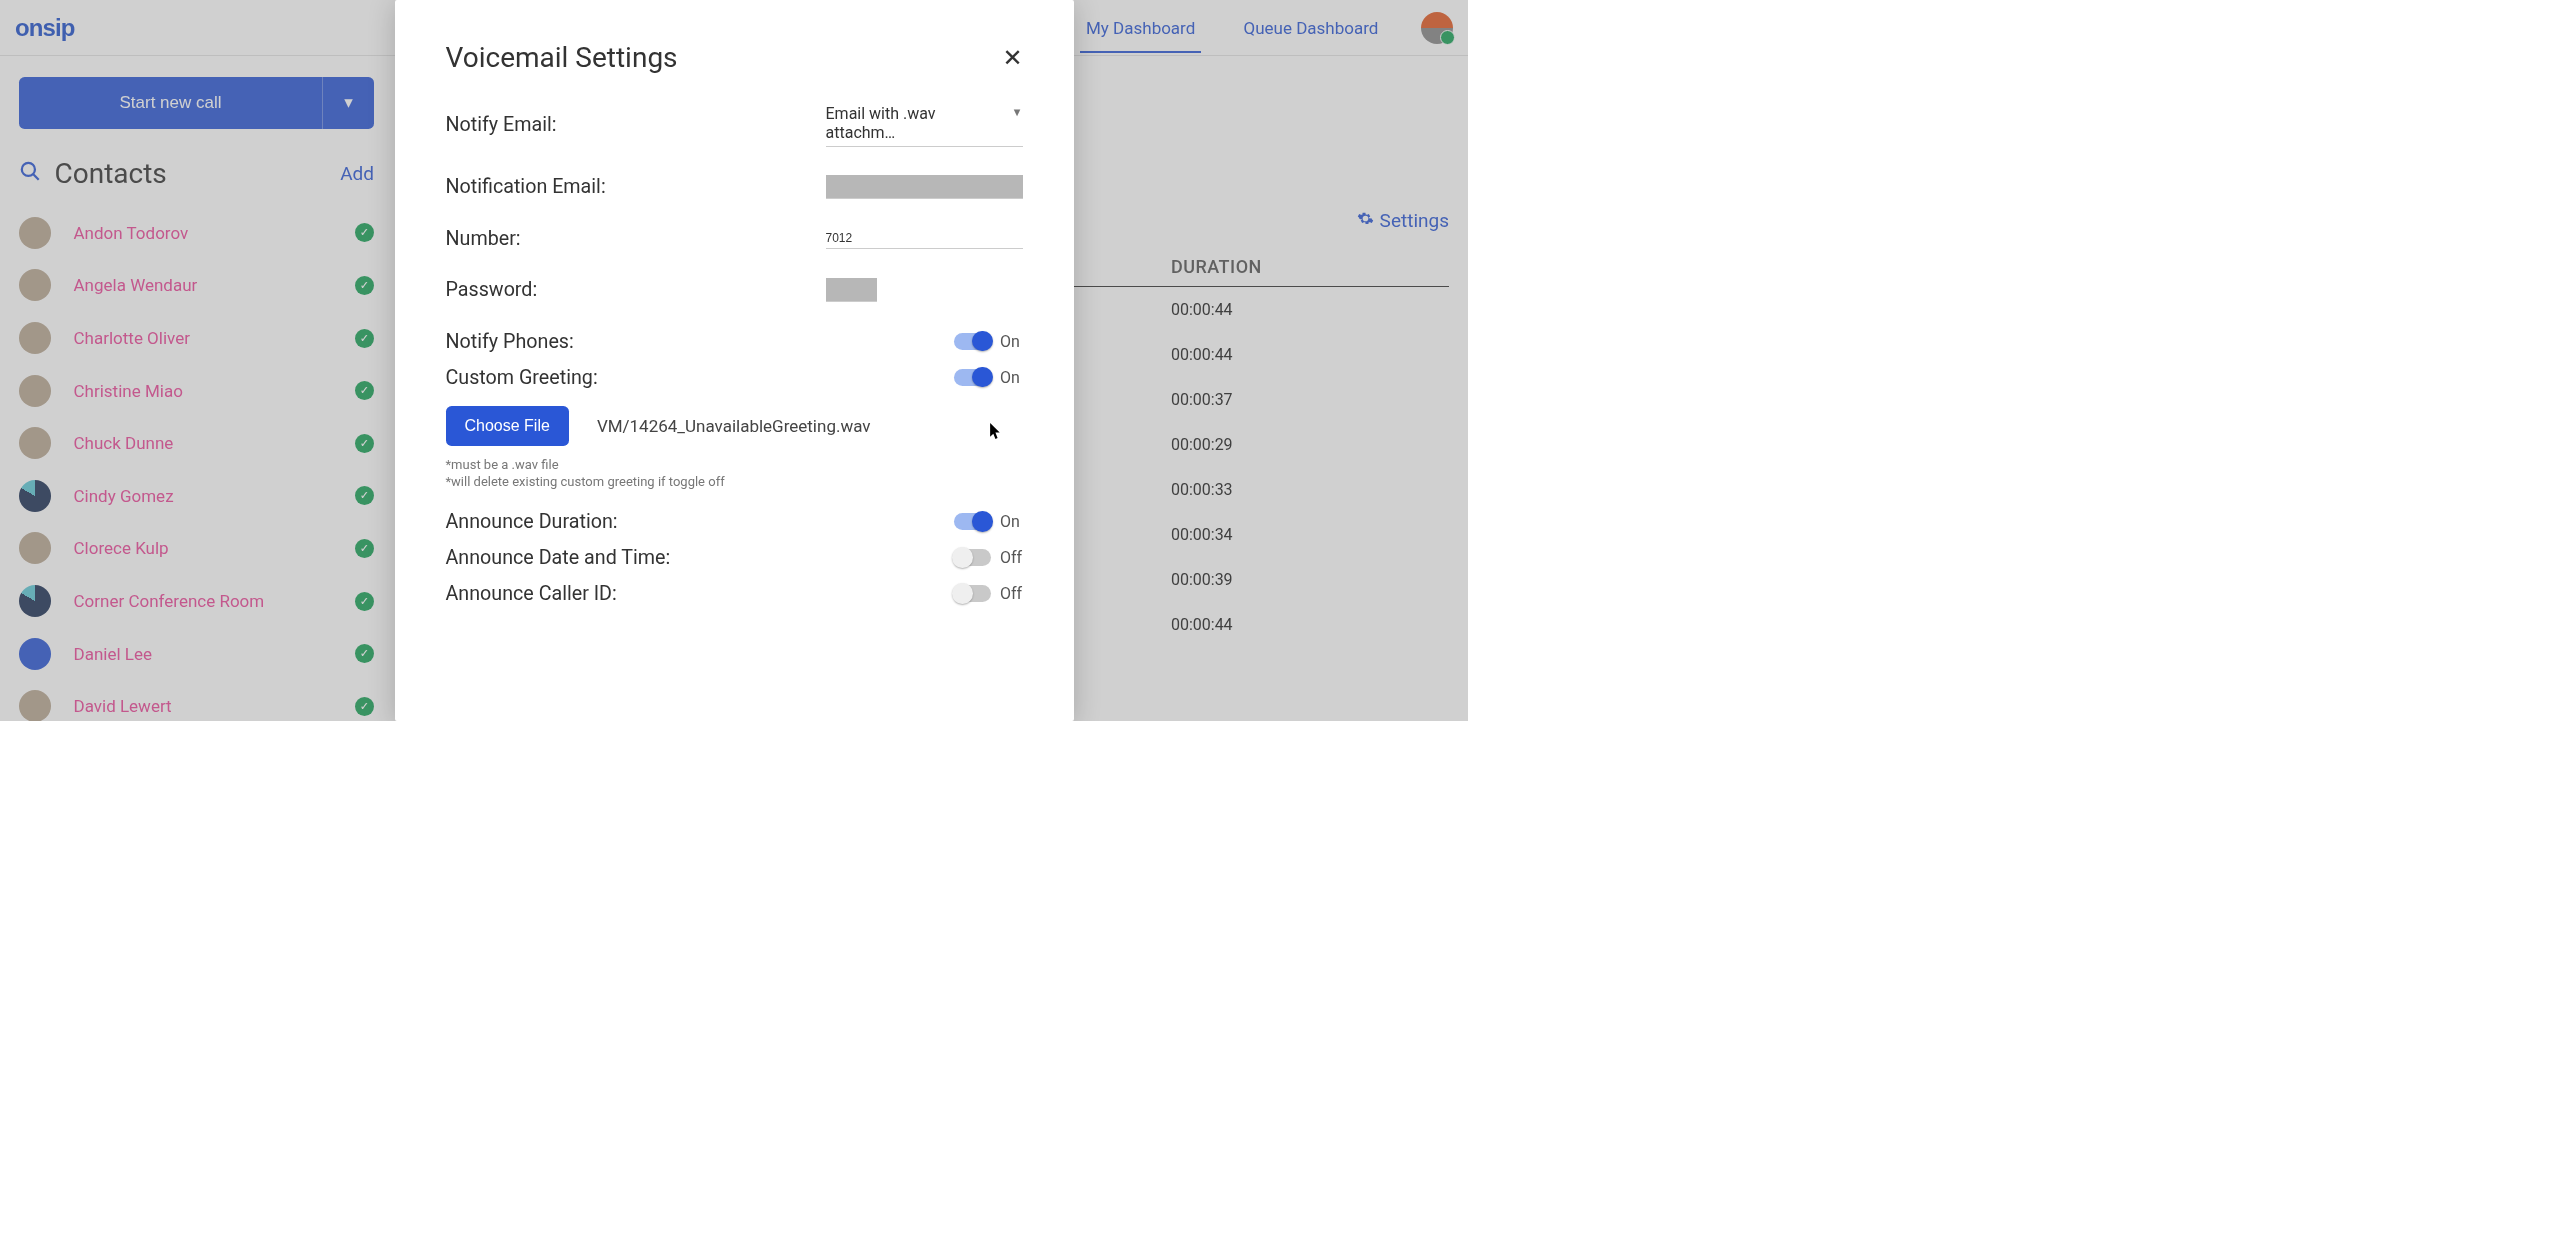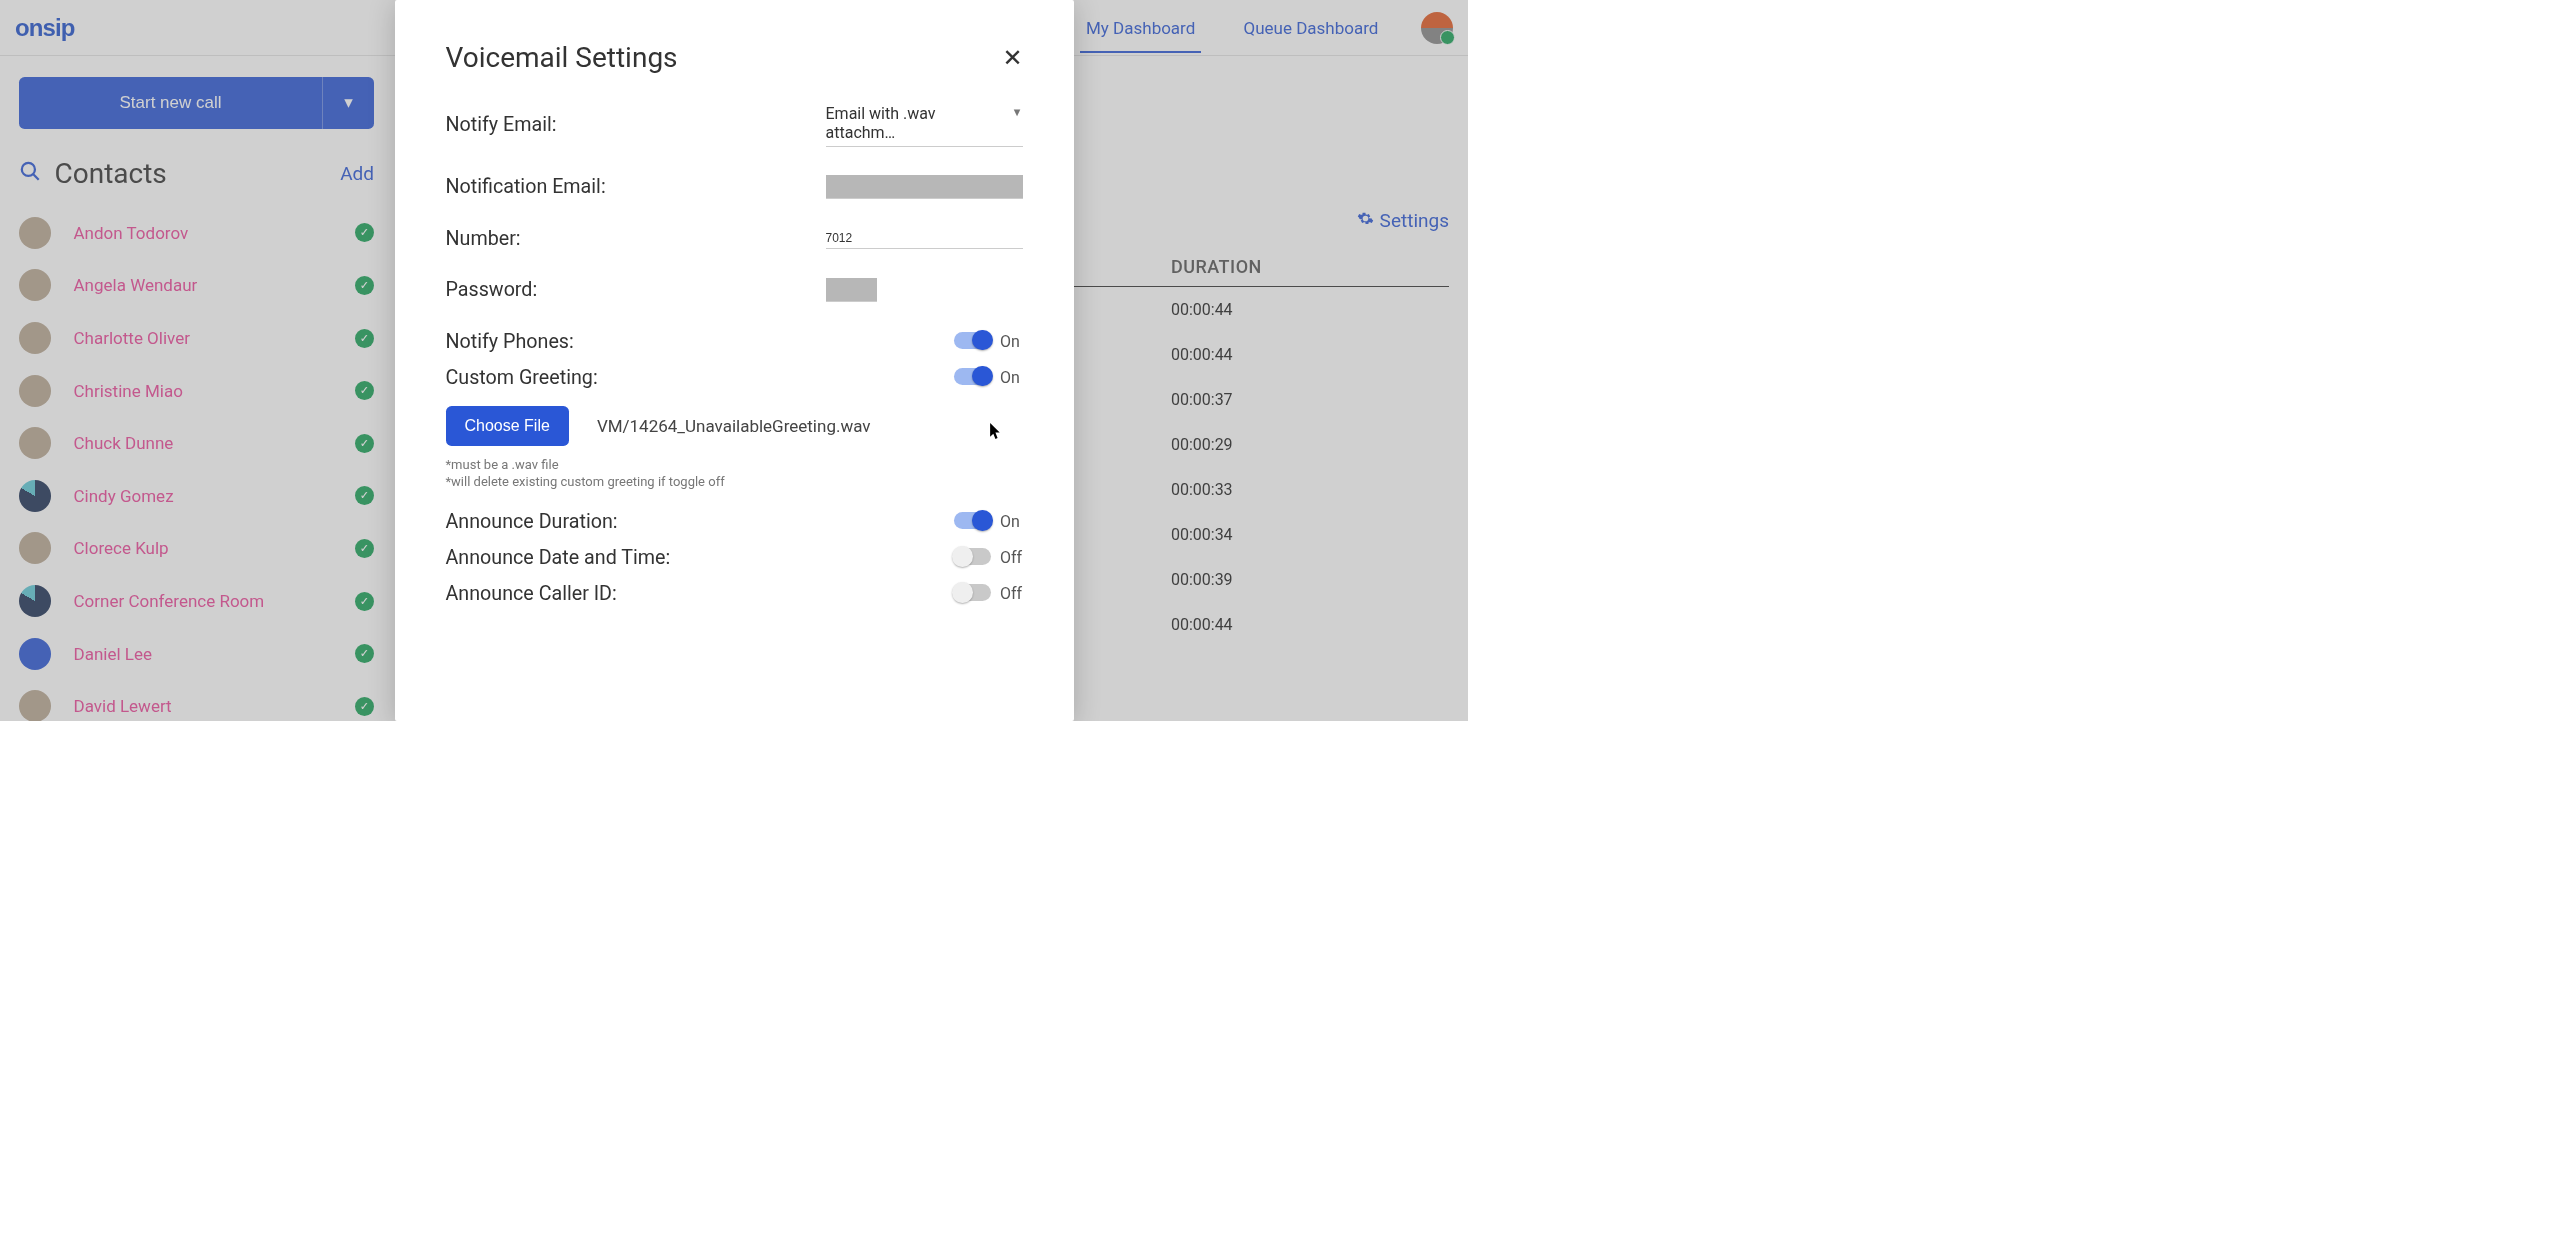--- a/index.html
+++ b/index.html
@@ -126,21 +126,21 @@
   .tf {
     border:none; border-bottom:0.9px solid #ccc; font-size:12px; color:#333;
     width:197px; padding:3.7px 0;
     background:#fff;
   }
   .tf.gray { background:#b7b7b7; height:24px; }
   .tf.gray-sm { background:#b7b7b7; height:24px; width:51px; }
 
   .toggle-row { display:flex; align-items:center; margin-bottom: 13px; }
   .toggle-row .field-label { font-size: 19.7px; }
-  .toggle-ctrl { margin-left:auto; display:flex; align-items:flex-start; gap:9px; }
+  .toggle-ctrl { margin-left:auto; display:flex; align-items:center; gap:9px; }
   .switch { width:37px; height:17px; border-radius:9.4px; background:#c9c9c9; position:relative; cursor:pointer;}
   .switch .knob { width:20.6px; height:20.6px; border-radius:50%; background:#efefef; position:absolute; top:-1.9px; left:-1.9px; box-shadow:0 0.9px 1.9px rgba(0,0,0,.3);}
   .switch.on { background:#9db8f1; }
   .switch.on .knob { left:auto; right:-1.9px; background:#2a57d6; }
   .switch-state { color:#555; font-size:16px; width:22.5px; text-align:left;}
 
   .file-row { display:flex; align-items:center; gap:28px; margin: 17px 0 11.2px; }
   .choose-btn {
     background:#2a57d6; color:#fff; border:none; border-radius:5.6px;
     padding: 11.2px 19px; font-size:16px; cursor:pointer;

